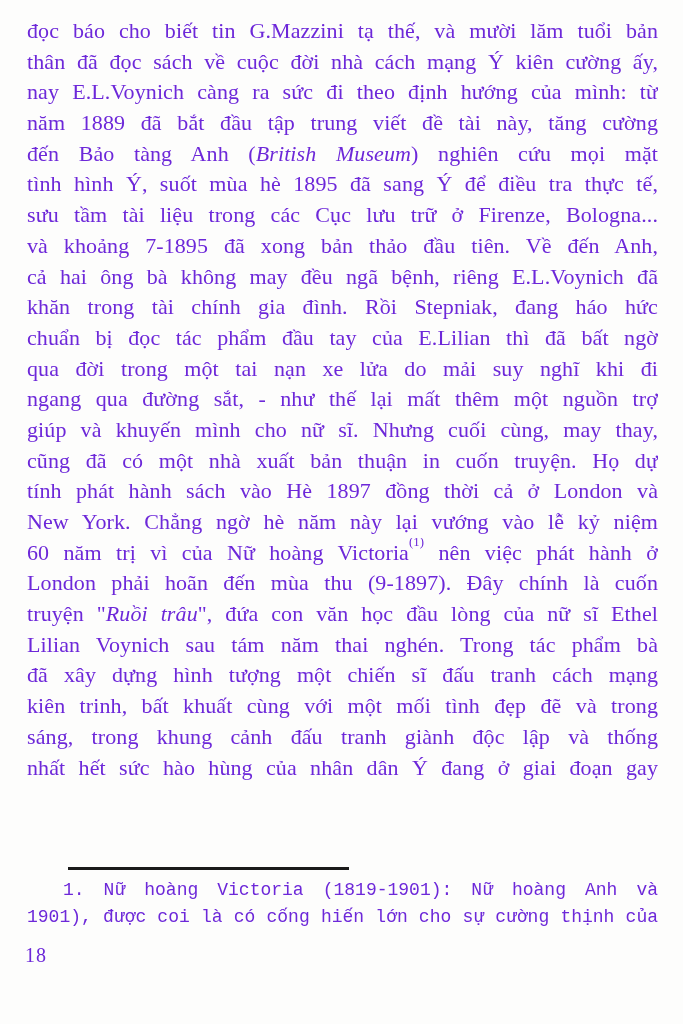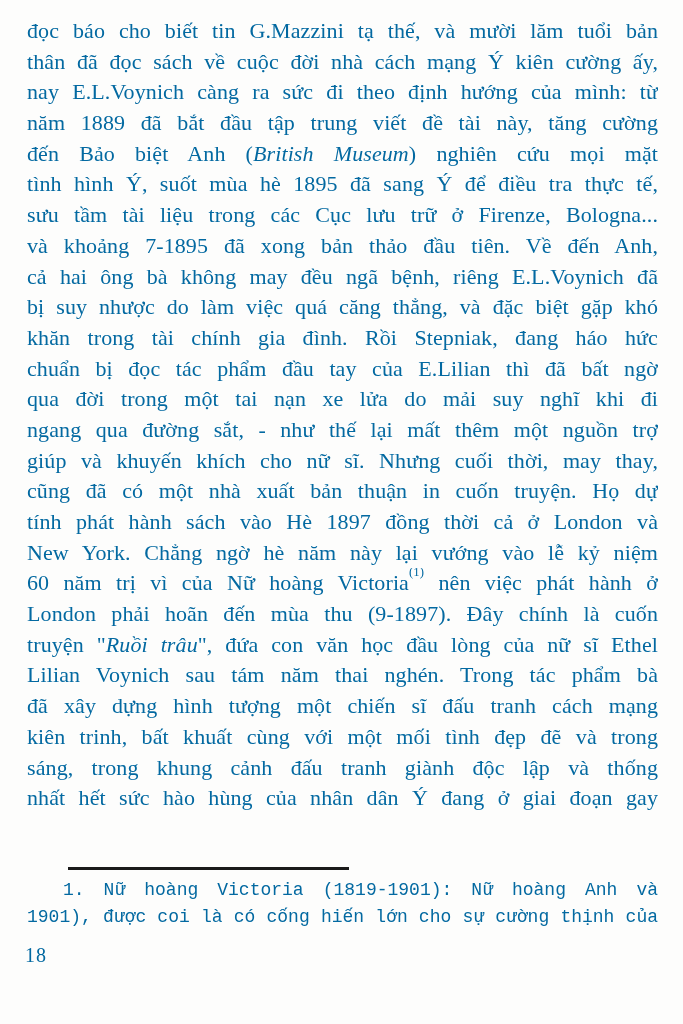--- a/index.html
+++ b/index.html
@@ -6,21 +6,21 @@
   body {
     width: 683px; height: 1024px;
     background: #fdfdfc;
     font-family: "Liberation Serif", "DejaVu Serif", serif;
     overflow: hidden;
   }
   .page {
     position: relative;
     width: 683px; height: 1024px;
     background: #fdfdfc;
-    color: #0369a1;
+    color: #6d28d9;
   }
   .body-text {
     position: absolute;
     left: 27px; top: 16px; width: 631px;
     font-size: 22px;
     line-height: 30.7px;
     letter-spacing: 0.1px;
   }
   .tline {
     text-align: justify;
@@ -62,31 +62,30 @@
 </head>
 <body>
 
 <div class="page">
 
   <div class="body-text">
       <div class="tline"><span>đọc báo cho biết tin G.Mazzini tạ thế, và mười lăm tuổi bản</span></div>
       <div class="tline"><span>thân đã đọc sách về cuộc đời nhà cách mạng Ý kiên cường ấy,</span></div>
       <div class="tline"><span>nay E.L.Voynich càng ra sức đi theo định hướng của mình: từ</span></div>
       <div class="tline"><span>năm 1889 đã bắt đầu tập trung viết đề tài này, tăng cường</span></div>
-      <div class="tline"><span>đến Bảo biệt Anh (</span><span class="it">British Museum</span><span>) nghiên cứu mọi mặt</span></div>
+      <div class="tline"><span>đến Bảo tàng Anh (</span><span class="it">British Museum</span><span>) nghiên cứu mọi mặt</span></div>
       <div class="tline"><span>tình hình Ý, suốt mùa hè 1895 đã sang Ý để điều tra thực tế,</span></div>
       <div class="tline"><span>sưu tầm tài liệu trong các Cục lưu trữ ở Firenze, Bologna...</span></div>
       <div class="tline"><span>và khoảng 7-1895 đã xong bản thảo đầu tiên. Về đến Anh,</span></div>
       <div class="tline"><span>cả hai ông bà không may đều ngã bệnh, riêng E.L.Voynich đã</span></div>
-      <div class="tline"><span>bị suy nhược do làm việc quá căng thẳng, và đặc biệt gặp khó</span></div>
       <div class="tline"><span>khăn trong tài chính gia đình. Rồi Stepniak, đang háo hức</span></div>
       <div class="tline"><span>chuẩn bị đọc tác phẩm đầu tay của E.Lilian thì đã bất ngờ</span></div>
       <div class="tline"><span>qua đời trong một tai nạn xe lửa do mải suy nghĩ khi đi</span></div>
       <div class="tline"><span>ngang qua đường sắt, - như thế lại mất thêm một nguồn trợ</span></div>
-      <div class="tline"><span>giúp và khuyến khích cho nữ sĩ. Nhưng cuối thời, may thay,</span></div>
+      <div class="tline"><span>giúp và khuyến mình cho nữ sĩ. Nhưng cuối cùng, may thay,</span></div>
       <div class="tline"><span>cũng đã có một nhà xuất bản thuận in cuốn truyện. Họ dự</span></div>
       <div class="tline"><span>tính phát hành sách vào Hè 1897 đồng thời cả ở London và</span></div>
       <div class="tline"><span>New York. Chẳng ngờ hè năm này lại vướng vào lễ kỷ niệm</span></div>
       <div class="tline"><span>60 năm trị vì của Nữ hoàng Victoria</span><sup>(1)</sup><span> nên việc phát hành ở</span></div>
       <div class="tline"><span>London phải hoãn đến mùa thu (9-1897). Đây chính là cuốn</span></div>
       <div class="tline"><span>truyện "</span><span class="it">Ruồi trâu</span><span>", đứa con văn học đầu lòng của nữ sĩ Ethel</span></div>
       <div class="tline"><span>Lilian Voynich sau tám năm thai nghén. Trong tác phẩm bà</span></div>
       <div class="tline"><span>đã xây dựng hình tượng một chiến sĩ đấu tranh cách mạng</span></div>
       <div class="tline"><span>kiên trinh, bất khuất cùng với một mối tình đẹp đẽ và trong</span></div>
       <div class="tline"><span>sáng, trong khung cảnh đấu tranh giành độc lập và thống</span></div>

